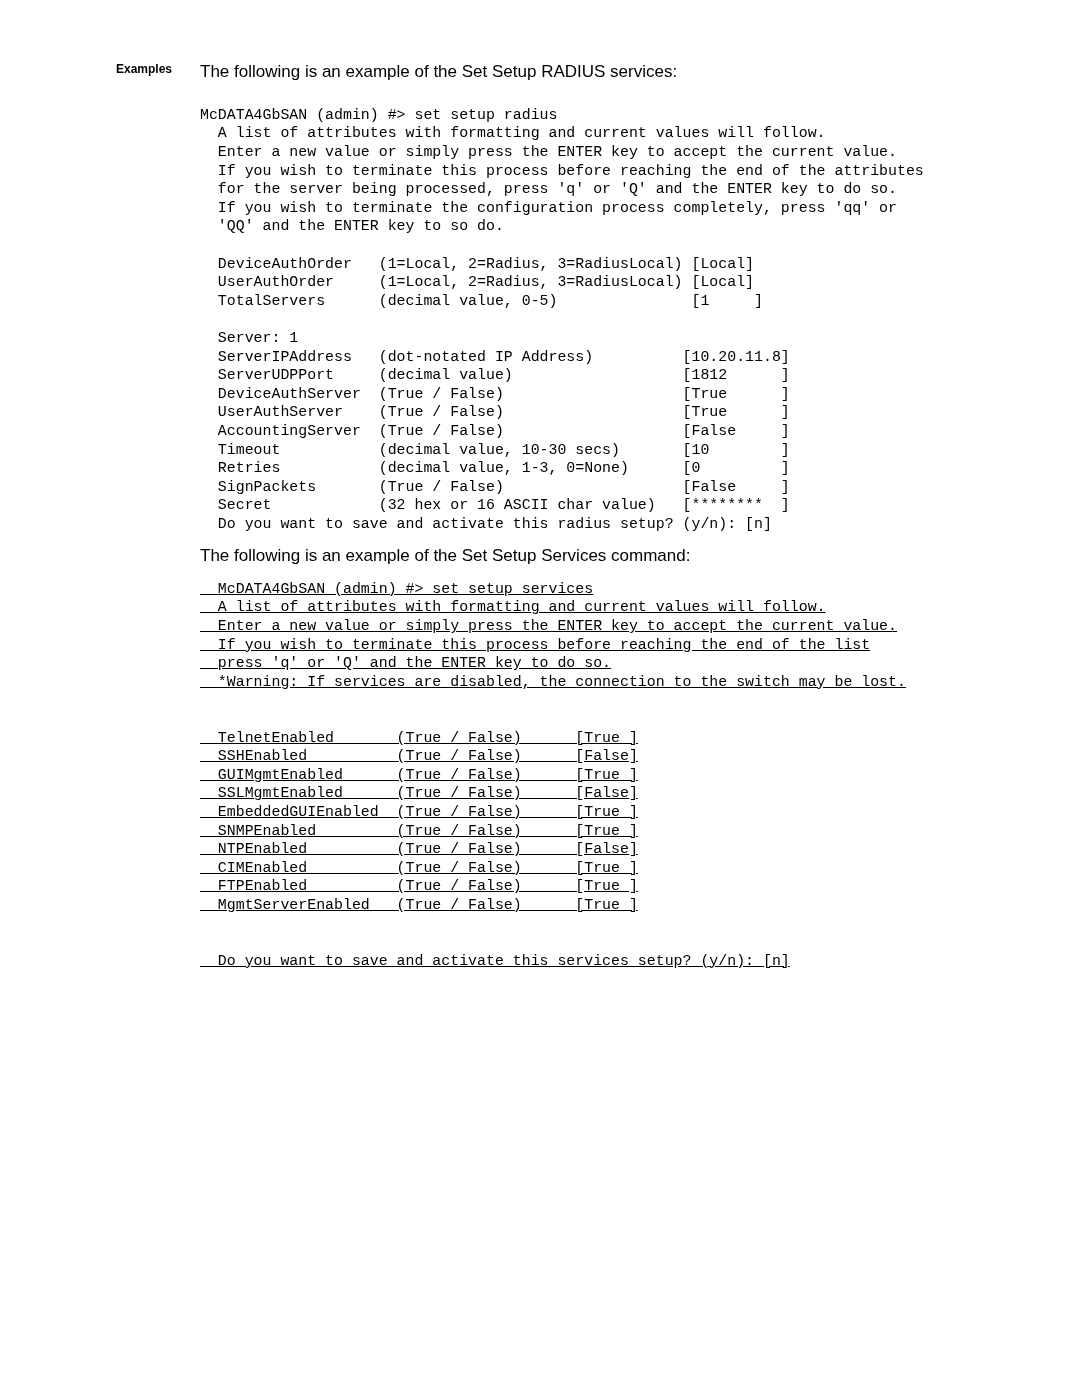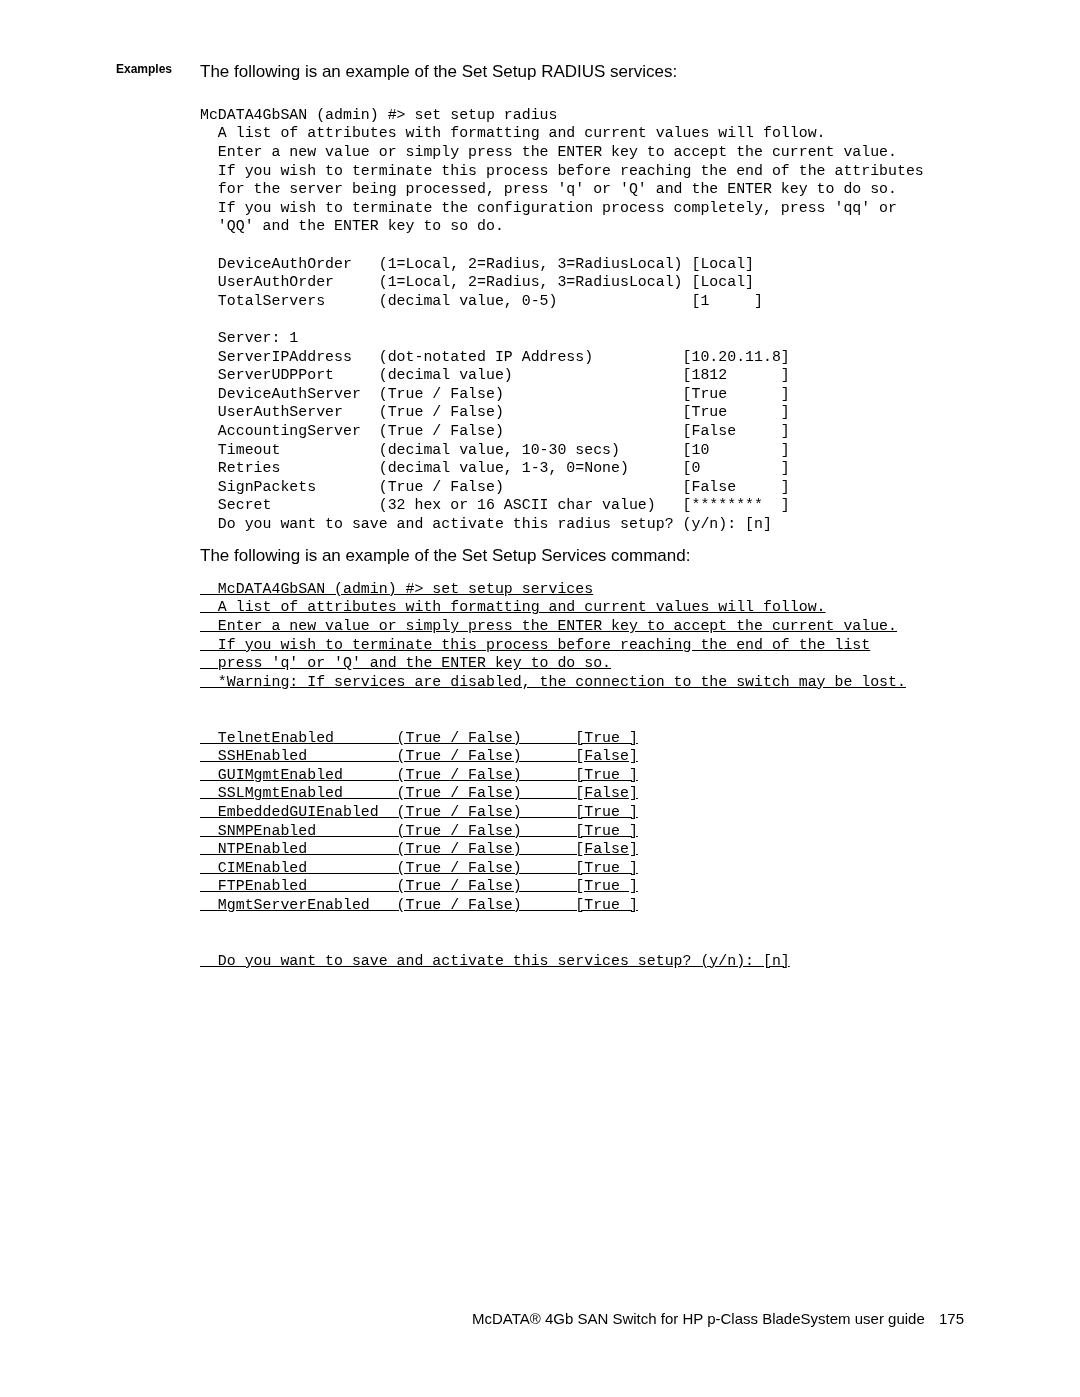--- a/index.html
+++ b/index.html
@@ -106,18 +106,14 @@
   EmbeddedGUIEnabled  (True / False)      [True ]
   SNMPEnabled         (True / False)      [True ]
   NTPEnabled          (True / False)      [False]
   CIMEnabled          (True / False)      [True ]
   FTPEnabled          (True / False)      [True ]
   MgmtServerEnabled   (True / False)      [True ]
 
 
   Do you want to save and activate this services setup? (y/n): [n]</pre>
 
-  <div class="footer">
-    <span>McDATA® 4Gb SAN Switch for HP p-Class BladeSystem user guide</span>
-    <span class="pagenum">175</span>
-  </div>
 
 </div>
 
 </body></html>

